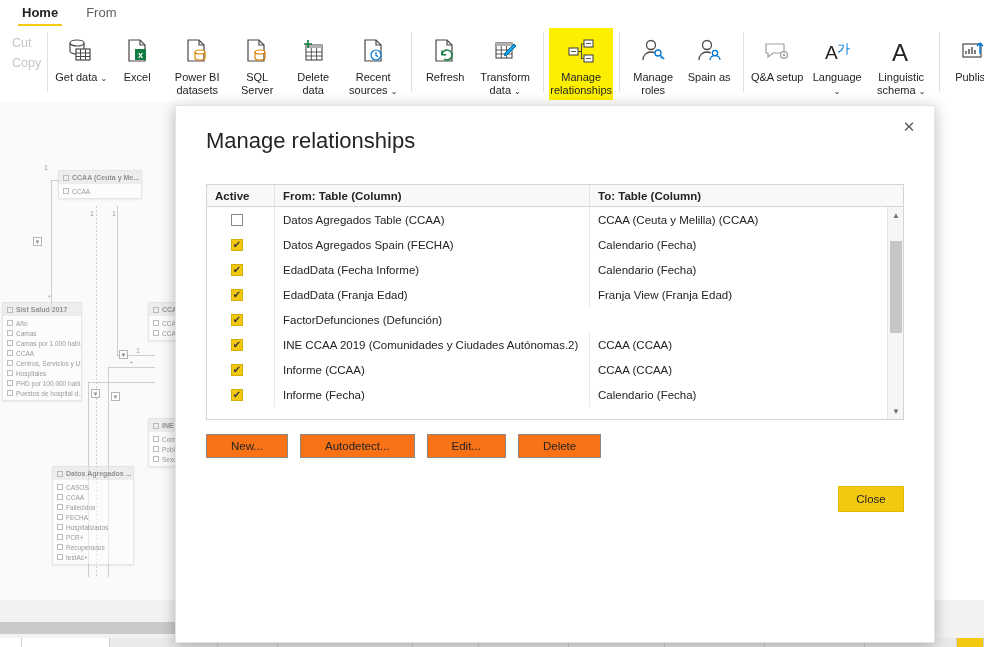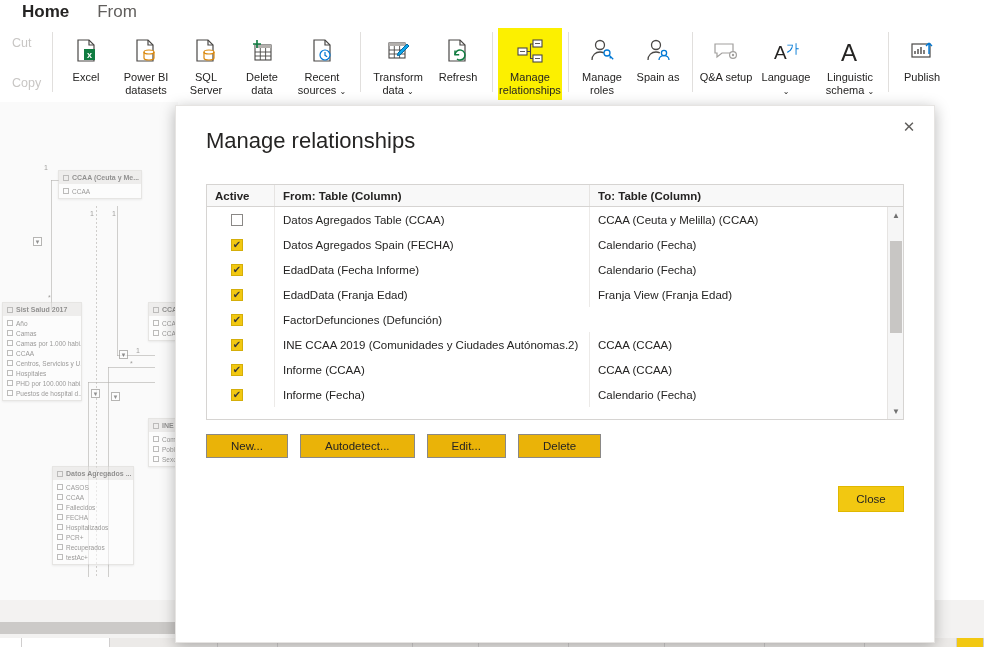--- a/index.html
+++ b/index.html
@@ -8,32 +8,32 @@
     overflow: hidden;
     font-family: "Liberation Sans", sans-serif;
     background: #ffffff;
     color: #252423;
   }
   #app { position: relative; width: 984px; height: 647px; background: #f3f2f1; }
 
   
   .ribbon { position: absolute; left:0; top:0; width:984px; height:102px; background:#ffffff; }
   .tabstrip { height: 26px; display:flex; align-items:center; padding-left: 10px; gap: 4px; }
-  .tab { position: relative; font-size: 17px; padding: 2px 12px 4px 12px; color:#605e5c; cursor:default; }
+  .tab { position: relative; font-size: 13px; padding: 2px 12px 4px 12px; color:#605e5c; cursor:default; }
   .tab.active { color:#252423; font-weight:600; }
   .tab.active:after {
     content:""; position:absolute; left:8px; right:8px; bottom:-3px; height:3px;
     background:#f2c811; border-radius:1px;
   }
   .ribbon-body { position:absolute; left:0; top:26px; width:984px; height:76px; background:#fff; display:flex; }
   .rgroup { display:flex; align-items:flex-start; height:76px; padding: 2px 6px 0 6px; position:relative; }
   .rgroup + .rgroup:before {
     content:""; position:absolute; left:0; top:6px; bottom:10px; width:1px; background:#e1dfdd;
   }
-  .clipgroup { width: 52px; flex-direction: column; justify-content:flex-start; padding-top:10px; gap:26px; }
+  .clipgroup { width: 52px; flex-direction: column; justify-content:flex-start; padding-top:10px; gap:6px; }
   .cliplbl { font-size: 12.5px; color:#c8c6c4; padding-left:6px; }
   .rbtn {
     width: 56px; min-width:56px; height: 72px;
     display:flex; flex-direction:column; align-items:center; justify-content:flex-start;
     padding-top: 6px; cursor:default; position:relative;
   }
   .rbtn.wide { width: 64px; min-width:64px; }
   .rbtn .ico { height: 34px; display:flex; align-items:center; justify-content:center; }
   .rbtn .lbl {
     font-size: 11px; line-height: 12.5px; text-align:center; color:#252423;
@@ -105,21 +105,21 @@
   .cbx.on:after { content:"✔"; font-size:10px; line-height:10px; color:#3b3a39; }
 
   .vscroll { position:absolute; right:0; top:22px; width:16px; bottom:0; background:#f6f6f6; border-left:1px solid #e6e4e2; }
   .vsarrow { width:16px; height:16px; display:flex; align-items:center; justify-content:center; font-size:8px; color:#707070; }
   .vsarrow.down { position:absolute; bottom:0; left:0; }
   .vsthumb { position:absolute; left:2px; top:34px; width:12px; height:92px; background:#c8c6c4; }
 
   .btnrow { position:absolute; left:30px; top:328px; display:flex; gap:12px; }
   .btn {
     min-width:68px; height:24px; padding:0 24px; font-size:11.5px; color:#252423;
-    background:#eab308; border:1px solid #8a8886; display:flex; align-items:center; justify-content:center; cursor:pointer;
+    background:#f97316; border:1px solid #8a8886; display:flex; align-items:center; justify-content:center; cursor:pointer;
   }
   .btn-close {
     position:absolute; right:30px; top:380px; width:66px; height:26px;
     background:#f2c811; border:1px solid #e0b800; font-size:11.5px; color:#252423;
     display:flex; align-items:center; justify-content:center; cursor:pointer;
   }
 </style>
 </head>
 <body>
 
@@ -132,20 +132,31 @@
     </div>
 
     <div class="ribbon-body">
 
       <div class="rgroup clipgroup">
         <div class="cliplbl">Cut</div>
         <div class="cliplbl">Copy</div>
       </div>
 
       <div class="rgroup">
+        <div class="rbtn">
+          <div class="ico">
+            <svg width="30" height="30" viewBox="0 0 30 30">
+              <ellipse cx="11" cy="7" rx="7" ry="3" fill="none" stroke="#4a4846" stroke-width="1.2"></ellipse>
+              <path d="M4 7 v8 a7 3 0 0 0 14 0 V7" fill="none" stroke="#4a4846" stroke-width="1.2"></path>
+              <rect x="10" y="13" width="14" height="11" fill="#fff" stroke="#4a4846" stroke-width="1.2"></rect>
+              <path d="M10 17h14M10 20.5h14M14.5 13v11M19.5 13v11" stroke="#4a4846" stroke-width="1"></path>
+            </svg>
+          </div>
+          <div class="lbl"><span>Get data</span> <span class="car">⌄</span></div>
+        </div>
 
         <div class="rbtn">
           <div class="ico">
             <svg width="30" height="30" viewBox="0 0 30 30">
               <path d="M7 4h11l5 5v16H7z" fill="#fff" stroke="#4a4846" stroke-width="1.2"></path>
               <path d="M18 4v5h5" fill="none" stroke="#4a4846" stroke-width="1.2"></path>
               <rect x="13" y="13" width="11" height="11" fill="#107c41"></rect>
               <text x="18.5" y="21.5" font-size="9" fill="#fff" text-anchor="middle" font-family="Liberation Sans, sans-serif" font-weight="bold">x</text>
             </svg>
           </div>
@@ -195,42 +206,42 @@
               <path d="M18 4v5h5" fill="none" stroke="#4a4846" stroke-width="1.2"></path>
               <circle cx="18" cy="19" r="5" fill="#fff" stroke="#0078d4" stroke-width="1.2"></circle>
               <path d="M18 16v3.3l2.2 1.4" stroke="#0078d4" stroke-width="1.2" fill="none"></path>
             </svg>
           </div>
           <div class="lbl"><span>Recent sources</span> <span class="car">⌄</span></div>
         </div>
       </div>
 
       <div class="rgroup">
+        <div class="rbtn">
+          <div class="ico">
+            <svg width="30" height="30" viewBox="0 0 30 30">
+              <path d="M6 4h11l5 5v16H6z" fill="#fff" stroke="#4a4846" stroke-width="1.2"></path>
+              <path d="M17 4v5h5" fill="none" stroke="#4a4846" stroke-width="1.2"></path>
+              <path d="M12 19a5 5 0 1 1 2 4" fill="none" stroke="#107c41" stroke-width="1.5"></path>
+              <path d="M12 14.5v4.2h4.2" fill="none" stroke="#107c41" stroke-width="1.5"></path>
+            </svg>
+          </div>
+          <div class="lbl">Refresh</div>
+        </div>
+
         <div class="rbtn wide">
           <div class="ico">
             <svg width="30" height="30" viewBox="0 0 30 30">
               <rect x="6" y="7" width="16" height="15" fill="#fff" stroke="#4a4846" stroke-width="1.1"></rect>
               <rect x="6" y="7" width="16" height="3" fill="#b3b0ad"></rect>
               <path d="M6 14h16M6 18h16M11.3 10v12M16.6 10v12" stroke="#4a4846" stroke-width="0.9"></path>
               <path d="M24 8l2 2-9 9-2.6.6.6-2.6z" fill="#0ea5e9" stroke="#0369a1" stroke-width="1"></path>
             </svg>
           </div>
           <div class="lbl"><span>Transform data</span> <span class="car">⌄</span></div>
-        </div>
-
-        <div class="rbtn">
-          <div class="ico">
-            <svg width="30" height="30" viewBox="0 0 30 30">
-              <path d="M6 4h11l5 5v16H6z" fill="#fff" stroke="#4a4846" stroke-width="1.2"></path>
-              <path d="M17 4v5h5" fill="none" stroke="#4a4846" stroke-width="1.2"></path>
-              <path d="M12 19a5 5 0 1 1 2 4" fill="none" stroke="#107c41" stroke-width="1.5"></path>
-              <path d="M12 14.5v4.2h4.2" fill="none" stroke="#107c41" stroke-width="1.5"></path>
-            </svg>
-          </div>
-          <div class="lbl">Refresh</div>
         </div>
       </div>
 
       <div class="rgroup">
         <div class="rbtn wide hl">
           <div class="ico">
             <svg width="30" height="30" viewBox="0 0 30 30">
               <rect x="3" y="12" width="9" height="7" fill="#fff" stroke="#4a4846" stroke-width="1.1"></rect>
               <path d="M5 15.5h5" stroke="#4a4846" stroke-width="0.9"></path>
               <rect x="18" y="4" width="9" height="7" fill="#fff" stroke="#4a4846" stroke-width="1.1"></rect>

